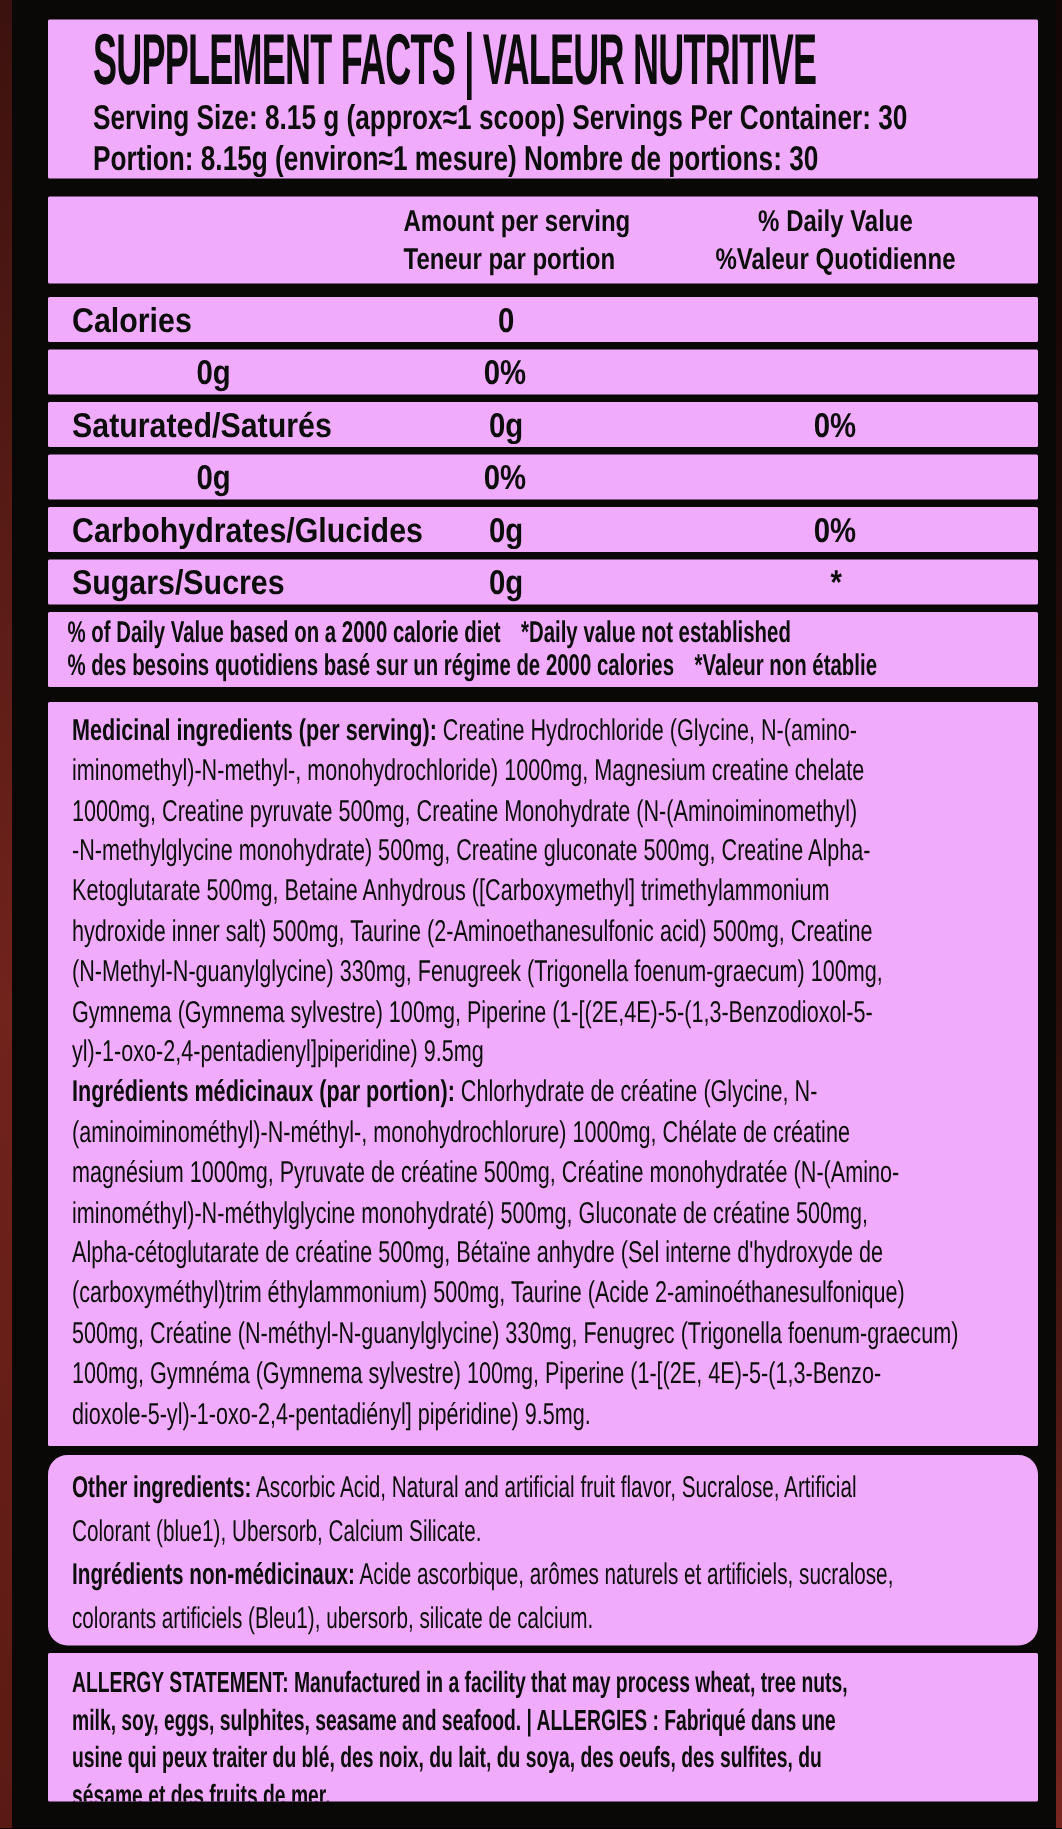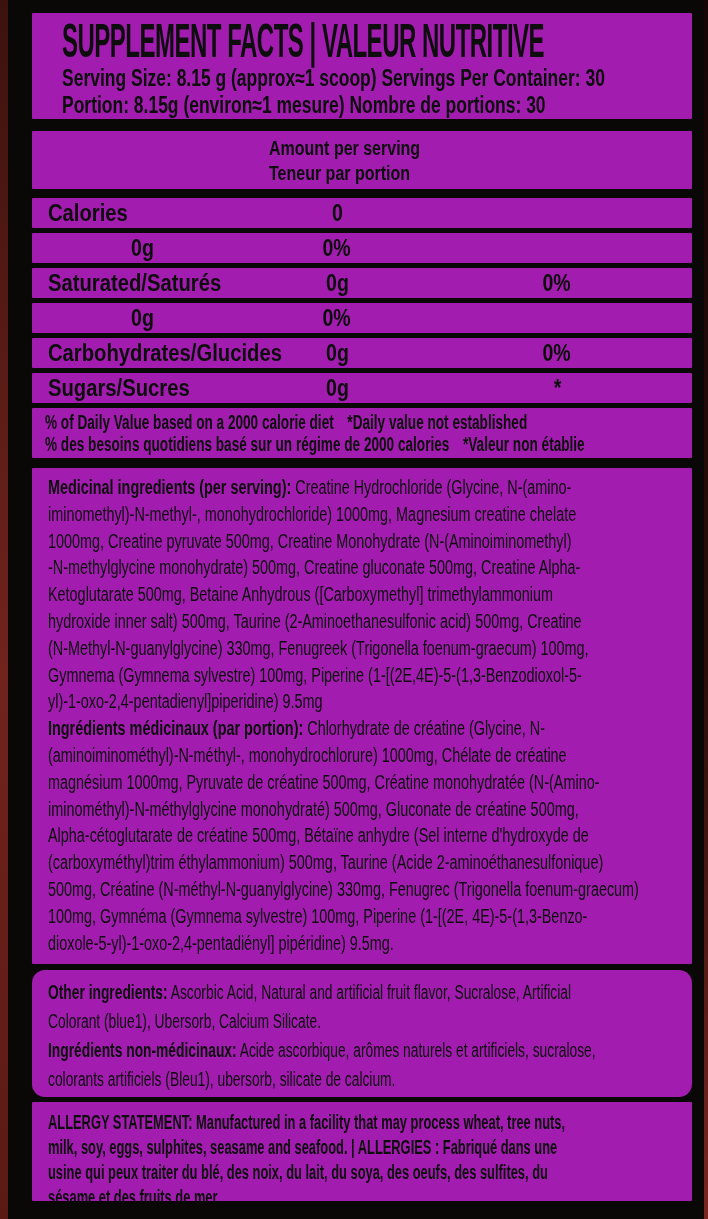--- a/index.html
+++ b/index.html
@@ -9,21 +9,21 @@
     background:#0a0707;
     box-sizing:border-box;
     padding:13px 16px 0 32px;
     font-family:"Liberation Sans", sans-serif;
     color:#0d0d0d;
     overflow:hidden;
   }
   .red-strip{position:absolute;top:0;bottom:0;z-index:2;}
   .red-strip.left{left:0;width:8px;background:linear-gradient(#3c120e,#71231c 55%,#5a1a13);}
   .red-strip.right{right:0;width:4px;background:linear-gradient(#140605,#2a0d09 55%,#7a2620);}
-  .box{background:#a21caf;border-radius:1px;box-sizing:border-box;overflow:hidden;}
+  .box{background:#f0abfc;border-radius:1px;box-sizing:border-box;overflow:hidden;}
   .b{font-weight:bold;}
 
   
   .cxl{display:block;width:max-content;white-space:nowrap;transform-origin:0 50%;}
   .cxp{white-space:pre-line;transform-origin:0 0;}
 
   
   .header-box{height:106px;margin-bottom:12px;padding:4px 14px 0 30px;}
   .title{font-size:48px;line-height:48px;font-weight:bold;letter-spacing:-1px;transform:scaleX(.5);}
   .serving{font-size:23px;line-height:27px;font-weight:bold;transform:scaleX(.76);}
@@ -68,20 +68,24 @@
     <span class="title cxl">SUPPLEMENT FACTS | VALEUR NUTRITIVE</span>
     <span class="serving cxl">Serving Size: 8.15 g (approx≈1 scoop) Servings Per Container: 30</span>
     <span class="serving cxl">Portion: 8.15g (environ≈1 mesure) Nombre de portions: 30</span>
   </section>
 
   <section class="box thead-box">
     <div class="hcol"></div>
     <div class="hcol">
       <span class="hline">Amount per serving</span>
       <span class="hline">Teneur par portion</span>
+    </div>
+    <div class="hcol">
+      <span class="hline">% Daily Value</span>
+      <span class="hline">%Valeur Quotidienne</span>
     </div>
   </section>
 
   <section class="box nrow">
     <div class="labelcell"><span class="rl">Calories</span></div>
     <div class="valcell"><span class="rv">0</span></div>
     <div class="valcell"><span class="rv"></span></div>
   </section>
   <section class="box nrow">
     <div class="valcell"><span class="rv">0g</span></div>

